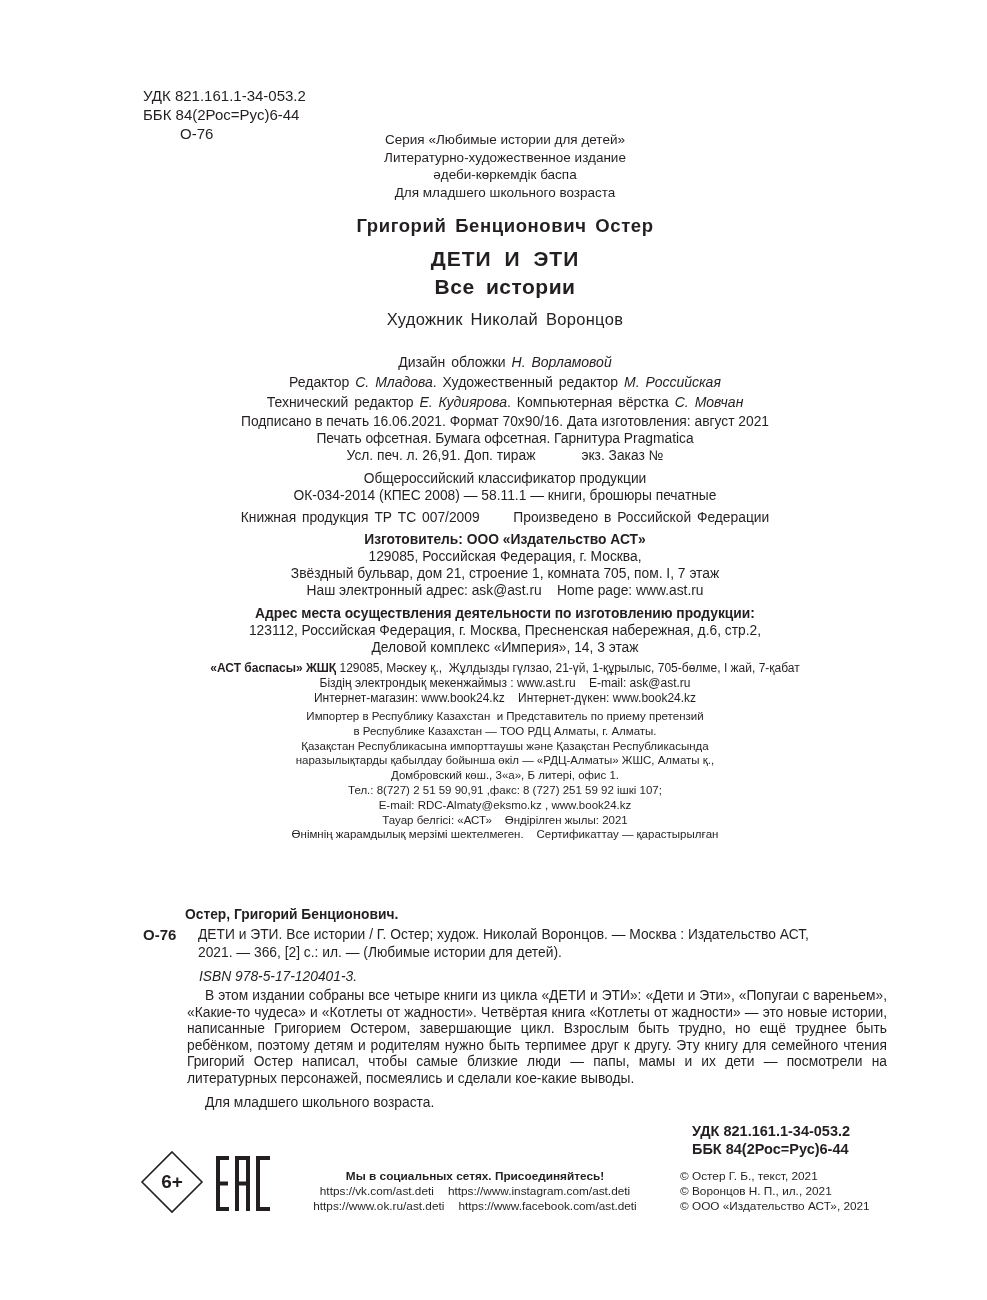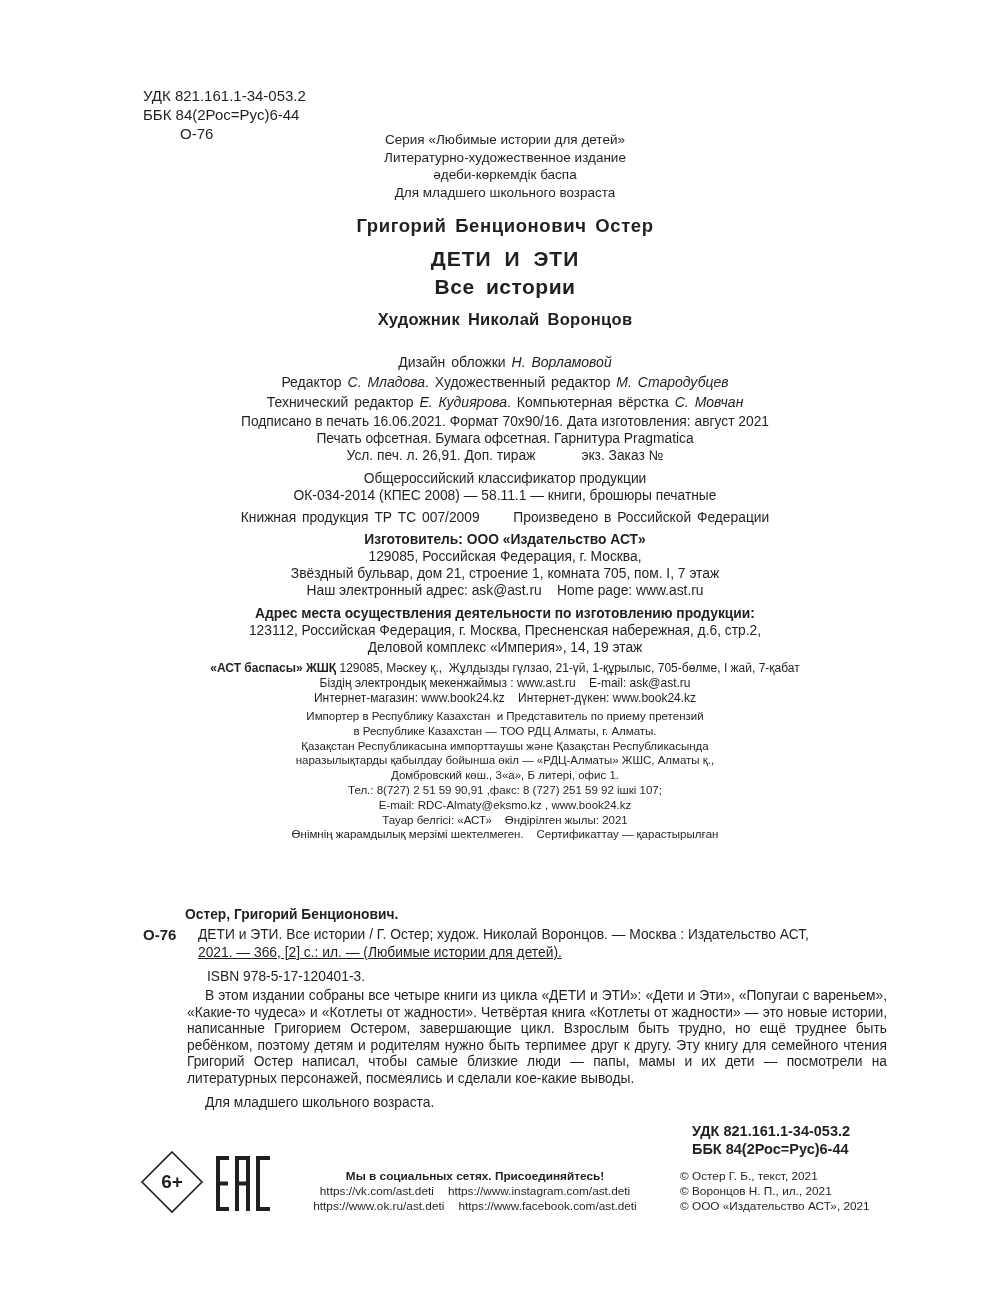--- a/index.html
+++ b/index.html
@@ -7,39 +7,39 @@
          font-family:"Liberation Sans", sans-serif; }
   .abs { position:absolute; }
   .c { text-align:center; }
   .line { white-space:nowrap; }
   .udk-top { left:143px; top:86px; font-size:15px; line-height:19px; }
   .udk-top div { white-space:nowrap; }
   .series { top:131px; font-size:13.5px; line-height:17.5px; left:155px; width:700px; }
   .author { top:215px; font-size:18.5px; font-weight:bold; letter-spacing:0.6px; word-spacing:3px; left:155px; width:700px;}
   .title1 { top:247px; font-size:21px; font-weight:bold; letter-spacing:1px; word-spacing:6px; left:155px; width:700px;}
   .title2 { top:275px; font-size:21px; font-weight:bold; letter-spacing:0.5px; word-spacing:5px; left:155px; width:700px;}
-  .artist { top:310px; font-size:16.5px; font-weight:bold; letter-spacing:0.3px; word-spacing:3px; left:155px; width:700px;text-align:center;}
+  .artist { top:310px; font-size:16.5px; font-weight:normal; letter-spacing:0.3px; word-spacing:3px; left:155px; width:700px;text-align:center;}
   .credits { top:352px; font-size:14px; line-height:20px; left:155px; width:700px; word-spacing:2px;}
   .credits i { font-style:italic; }
   .printing { top:413px; font-size:13.8px; line-height:17px; left:155px; width:700px;}
   .classif { top:470px; font-size:13.8px; line-height:17px; left:155px; width:700px;}
   .tr { top:510px; font-size:13.8px; left:155px; width:700px; word-spacing:2px;}
   .maker { top:531px; font-size:13.8px; line-height:17px; left:155px; width:700px;}
   .maker .b { font-weight:bold; }
   .site { top:605px; font-size:13.8px; line-height:17px; left:155px; width:700px;}
   .site .b { font-weight:bold; }
   .kz { top:661px; font-size:12px; line-height:15px; left:155px; width:700px;}
   .kz .b { font-weight:bold; }
   .importer { top:709px; font-size:11.5px; line-height:14.8px; left:155px; width:700px;}
   .biblio { left:143px; top:906px; width:750px; font-size:13.8px; line-height:17.5px; }
   .bib-author { position:absolute; left:42px; top:0; font-weight:bold; white-space:nowrap; }
   .bib-code { position:absolute; left:0; top:20px; font-weight:bold; font-size:15px;}
   .bib-desc { position:absolute; left:55px; top:20px; width:690px; white-space:nowrap; }
-  .bib-desc2 { position:absolute; left:55px; top:37.5px; white-space:nowrap;text-decoration:underline; }
-  .isbn { position:absolute; left:64px; top:62px; white-space:nowrap; }
+  .bib-desc2 { position:absolute; left:55px; top:37.5px; white-space:nowrap; }
+  .isbn { position:absolute; left:56px; top:62px; white-space:nowrap;font-style:italic; }
   .annot { left:187px; top:988px; width:700px; font-size:13.8px; line-height:16.5px; text-align:justify; }
   .annot p { margin:0; text-indent:18px; }
   .annot .age { text-indent:18px; margin-top:8px; }
   .udk-bottom { left:692px; top:1122px; font-size:14.5px; line-height:18px; font-weight:bold; }
   .badge6 { left:140px; top:1150px; width:64px; height:64px; }
   .eac { left:216px; top:1156px; width:54px; height:55px; }
   .social { left:280px; top:1169px; width:390px; font-size:11.8px; line-height:15px; }
   .social .b { font-weight:bold; }
   .social .row { display:flex; justify-content:center; gap:14px; white-space:nowrap; }
   .copyr { left:680px; top:1169px; font-size:11.8px; line-height:15px; }
@@ -66,21 +66,21 @@
 <div class="abs artist c line">Художник Николай Воронцов</div>
 
 <div class="abs credits c">
   <div class="line">
     <span>Дизайн обложки</span>
     <i>Н. Ворламовой</i>
   </div>
   <div class="line">
     <span>Редактор</span>
     <i>С. Младова</i><span>. Художественный редактор</span>
-    <i>М. Стародубцев</i>
+    <i>М. Российская</i>
   </div>
   <div class="line">
     <span>Технический редактор</span>
     <i>Е. Кудиярова</i><span>. Компьютерная вёрстка</span>
     <i>С. Мовчан</i>
   </div>
 </div>
 
 <div class="abs printing c">
   <div class="line">Подписано в печать 16.06.2021. Формат 70x90/16. Дата изготовления: август 2021</div>
@@ -102,21 +102,21 @@
 <div class="abs maker c">
   <div class="line b">Изготовитель: ООО «Издательство АСТ»</div>
   <div class="line">129085, Российская Федерация, г. Москва,</div>
   <div class="line">Звёздный бульвар, дом 21, строение 1, комната 705, пом. I, 7 этаж</div>
   <div class="line" style="white-space:pre;">Наш электронный адрес: ask@ast.ru    Home page: www.ast.ru</div>
 </div>
 
 <div class="abs site c">
   <div class="line b">Адрес места осуществления деятельности по изготовлению продукции:</div>
   <div class="line">123112, Российская Федерация, г. Москва, Пресненская набережная, д.6, стр.2,</div>
-  <div class="line">Деловой комплекс «Империя», 14, 19 этаж</div>
+  <div class="line">Деловой комплекс «Империя», 14, 3 этаж</div>
 </div>
 
 <div class="abs kz c">
   <div class="line">
     <span class="b">«АСТ баспасы» ЖШҚ</span><span style="white-space:pre;"> 129085, Мәскеу қ.,  Жұлдызды гүлзао, 21-үй, 1-құрылыс, 705-бөлме, I жай, 7-қабат</span>
   </div>
   <div class="line" style="white-space:pre;">Біздің электрондық мекенжаймыз : www.ast.ru    E-mail: ask@ast.ru</div>
   <div class="line" style="white-space:pre;">Интернет-магазин: www.book24.kz    Интернет-дүкен: www.book24.kz</div>
 </div>
 

